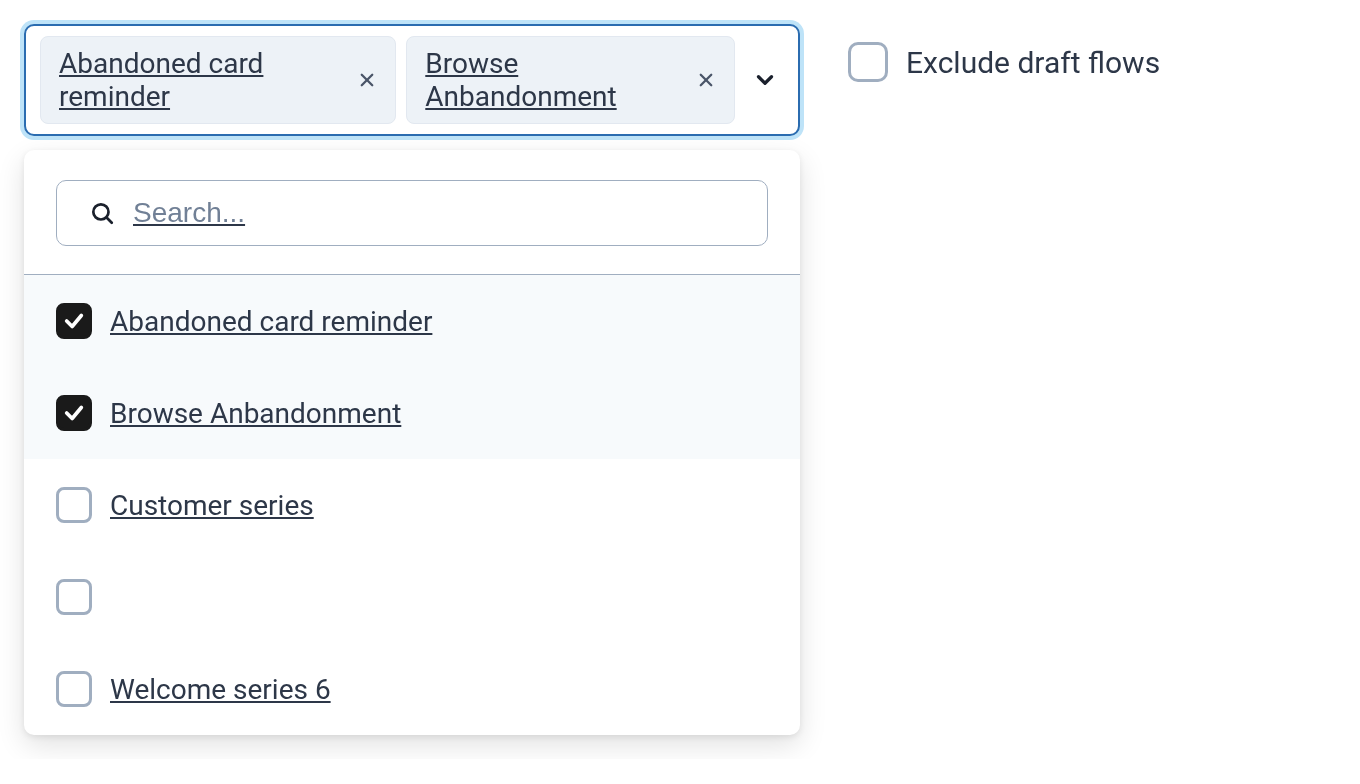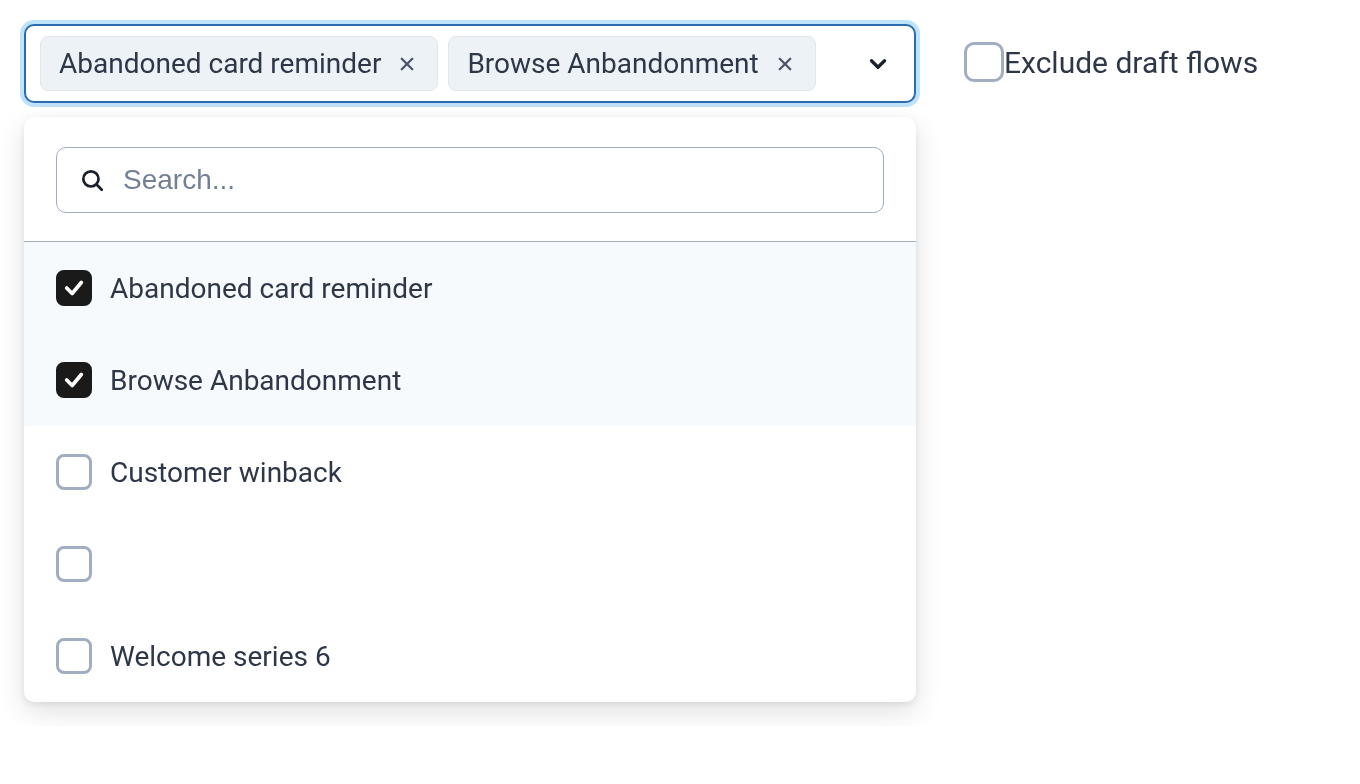--- a/index.html
+++ b/index.html
@@ -10,21 +10,22 @@
       font-size: 16px;
       color: #2d3748;
     }
     .row {
       display: flex;
       align-items: flex-start;
       gap: 48px;
     }
     .multiselect-wrapper {
       position: relative;
-      width: 892px;
+      width: 776px;
+      text-decoration: underline;
     }
     .multiselect-control {
       display: flex;
       align-items: center;
       gap: 10px;
       border: 2px solid #2b6cb0;
       border-radius: 10px;
       padding: 10px 14px;
       background: #fff;
       box-shadow: 0 0 0 4px #bee3f8;
@@ -73,21 +74,21 @@
     }
     .search-wrap {
       padding: 30px 32px 28px;
     }
     .search-field {
       display: flex;
       align-items: center;
       gap: 18px;
       border: 1px solid #a0aec0;
       border-radius: 10px;
-      padding: 16px 22px;
+      padding: 16px 32px;
       background: #fff;
     }
     .search-field svg { width: 26px; height: 26px; color: #1a202c; flex-shrink: 0; }
     .search-input {
       border: none;
       outline: none;
       font-size: 28px;
       color: #4a5568;
       width: 100%;
       background: transparent;
@@ -132,20 +133,21 @@
     .checkbox.checked svg {
       width: 22px;
       height: 22px;
       color: #fff;
       stroke: #fff;
     }
 
     .exclude-wrap {
       display: flex;
       align-items: center;
+      gap: 18px;
       padding-top: 18px;
     }
     .exclude-checkbox {
       width: 40px;
       height: 40px;
       border: 3px solid #a0aec0;
       border-radius: 10px;
       background: #fff;
       cursor: pointer;
       flex-shrink: 0;
@@ -213,21 +215,21 @@
         <span class="checkbox checked">
           <svg viewBox="0 0 24 24" fill="none" stroke="currentColor" stroke-width="4" stroke-linecap="round" stroke-linejoin="round">
               <polyline points="4 12 10 18 20 6"></polyline>
             </svg>
         </span>
         <span>Browse Anbandonment</span>
       </div>
 
       <div class="option">
         <span class="checkbox unchecked"></span>
-        <span>Customer winback</span>
+        <span>Customer series</span>
       </div>
 
       <div class="option">
         <span class="checkbox unchecked"></span>
       </div>
 
       <div class="option">
         <span class="checkbox unchecked"></span>
         <span>Welcome series 6</span>
       </div>

